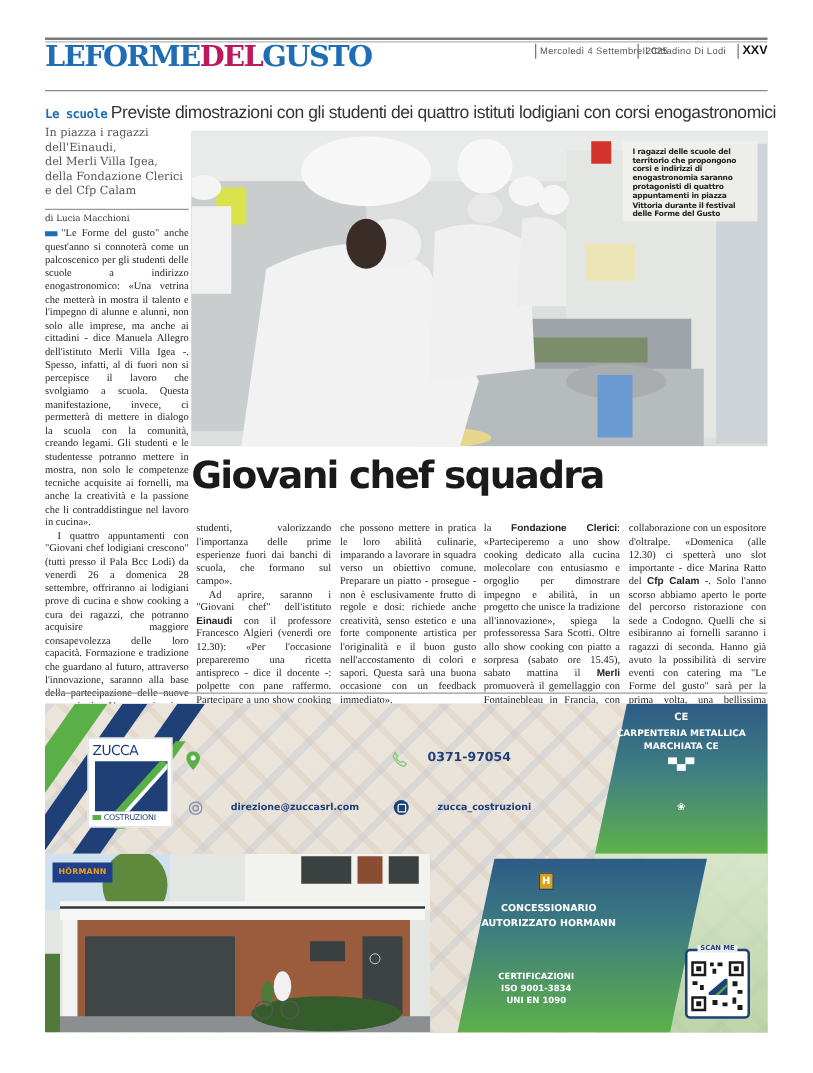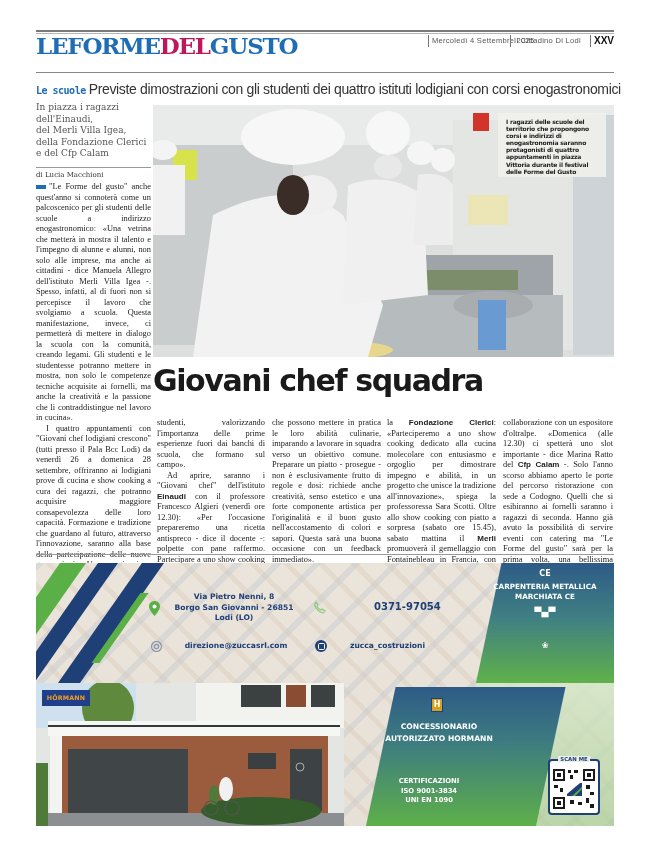--- a/index.html
+++ b/index.html
@@ -65,21 +65,21 @@
   .zucca-logo { position: absolute; left: 34px; top: 27px; width: 68px; height: 72px; background: #fff; border: 1px solid #ddd; }
   .zucca-logo .name { position: absolute; left: 3px; top: 3px; font-family: "DejaVu Sans", sans-serif; font-size: 11px; color: #1f3f77; letter-spacing: -0.4px; }
   .zucca-logo .sq { position: absolute; left: 5px; top: 18px; width: 58px; height: 40px; background: #1f3f77; overflow: hidden; }
   .zucca-logo .diag { position: absolute; width: 6px; height: 80px; background: #5ab046; left: 26px; top: -10px; transform: rotate(42deg); }
   .zucca-logo .diag2 { position: absolute; width: 3px; height: 80px; background: #fff; left: 33px; top: -10px; transform: rotate(42deg); }
   .zucca-logo .sub { position: absolute; left: 3px; bottom: 3px; font-family: "DejaVu Sans", sans-serif; font-size: 6.3px; color: #1f3f77; letter-spacing: -0.2px; }
   .zucca-logo .sub::before { content: ""; display: inline-block; width: 7px; height: 4px; background: #5ab046; margin-right: 2px; }
 
   .ad-text { position: absolute; font-family: "DejaVu Sans", sans-serif; font-weight: bold; color: #1f3f77; }
   .addr { left: 130px; top: 29px; width: 136px; font-size: 7.6px; line-height: 10.5px; text-align: center; }
-  .phone { left: 306px; top: 38px; font-size: 10px; margin-left: 32px; }
+  .phone { left: 306px; top: 38px; font-size: 10px; }
   .email { left: 130px; top: 78px; width: 140px; font-size: 7.6px; text-align: center; }
   .insta { left: 314px; top: 78px; font-size: 7.6px; }
 
   .ico { position: absolute; }
   .ico-pin { left: 113px; top: 38px; }
   .ico-phone { left: 277px; top: 38px; }
   .ico-at { left: 115px; top: 78px; }
   .ico-ig { left: 279px; top: 77px; width: 12px; height: 12px; border-radius: 50%; background: #1f3f77; }
   .ico-ig::after { content: ""; position: absolute; left: 3px; top: 3px; width: 5px; height: 5px; border: 1px solid #fff; border-radius: 1.5px; }
 
@@ -193,30 +193,33 @@
 
 <div class="abs ad">
   <div class="ad-plate"></div>
   <div class="ad-veil"></div>
 
   <div class="stripe" style="left:-18px; width:26px; background:#5ab046;"></div>
   <div class="stripe" style="left:20px; width:20px; background:#1f3f77;"></div>
   <div class="stripe" style="left:64px; width:22px; background:#1f3f77;"></div>
   <div class="stripe" style="left:80px; width:8px; background:#5ab046; top:30px; height:70px;"></div>
 
+  <div class="zucca-logo">
+    <span class="name">ZUCCA</span>
+    <div class="sq">
+        <div class="diag"></div>
+        <div class="diag2"></div>
+      </div>
+    <span class="sub">COSTRUZIONI</span>
+  </div>
 
   <svg class="ico ico-pin" width="11" height="15" viewBox="0 0 11 15">
       <path d="M5.5 0 C2.4 0 0 2.4 0 5.4 C0 9 5.5 15 5.5 15 S11 9 11 5.4 C11 2.4 8.6 0 5.5 0 Z" fill="#5ab046"></path>
       <circle cx="5.5" cy="5.4" r="2" fill="#fff"></circle>
     </svg>
-  <div class="ad-text addr">
-    <div>Via Pietro Nenni, 8</div>
-    <div>Borgo San Giovanni - 26851</div>
-    <div>Lodi (LO)</div>
-  </div>
 
   <svg class="ico ico-phone" width="13" height="13" viewBox="0 0 13 13">
       <path d="M3 1 L5 4 L4 5.5 Q5.5 8 7.5 9 L9 8 L12 10 L10.5 12 Q5 11.5 1.5 4 Z" fill="none" stroke="#8cc77a" stroke-width="1.1"></path>
     </svg>
   <div class="ad-text phone">0371-97054</div>
 
   <svg class="ico ico-at" width="11" height="11" viewBox="0 0 11 11">
       <circle cx="5.5" cy="5.5" r="5" fill="none" stroke="#8a96a8" stroke-width="1.2"></circle>
       <circle cx="5.5" cy="5.5" r="2.2" fill="none" stroke="#8a96a8" stroke-width="1.2"></circle>
     </svg>

